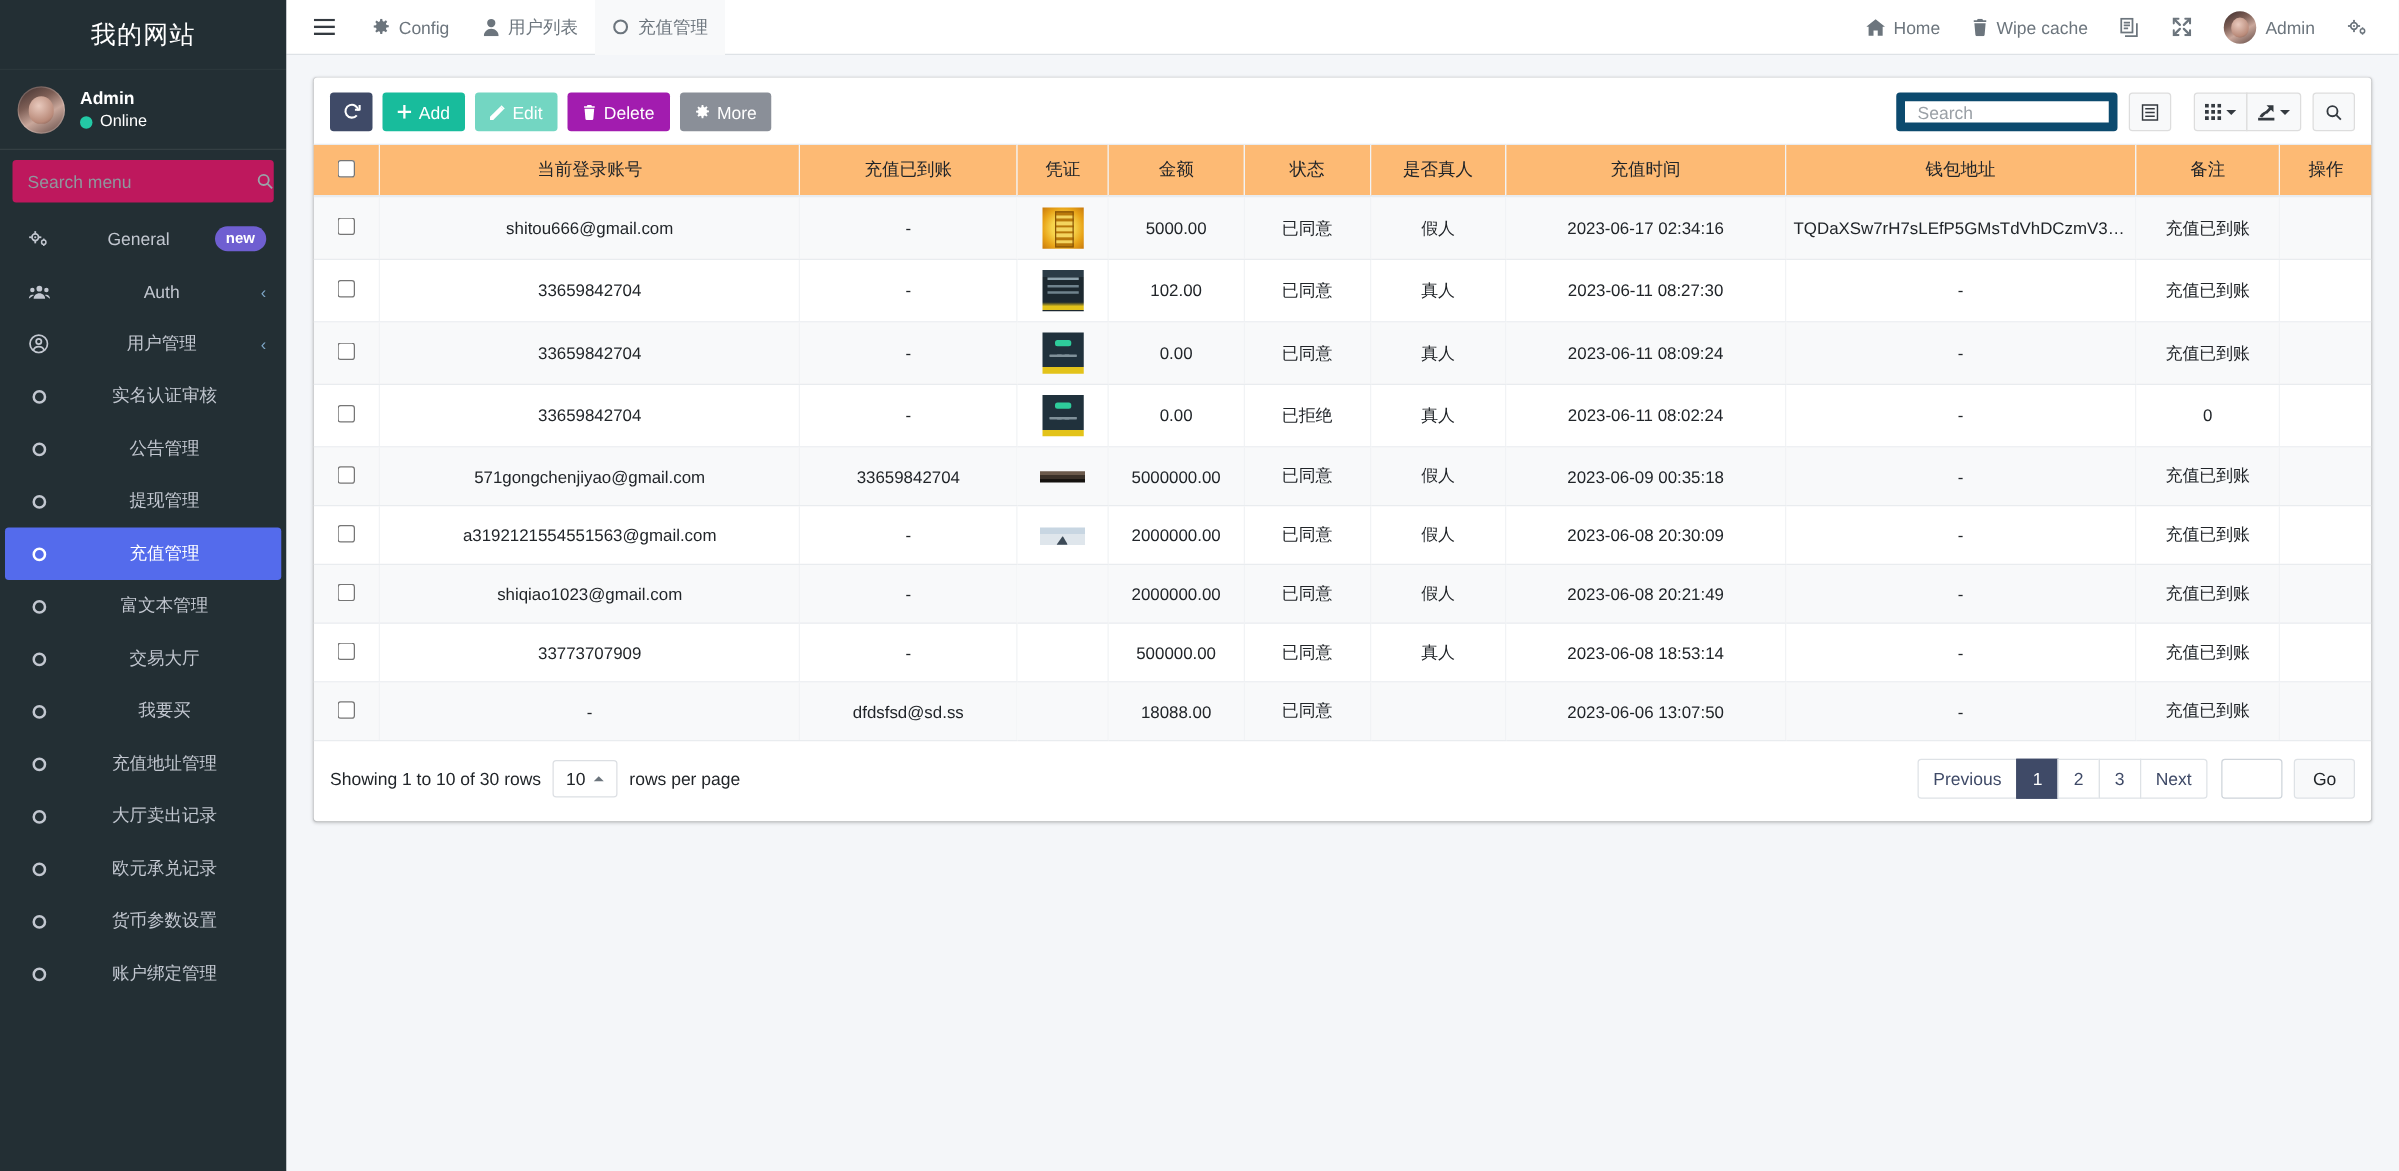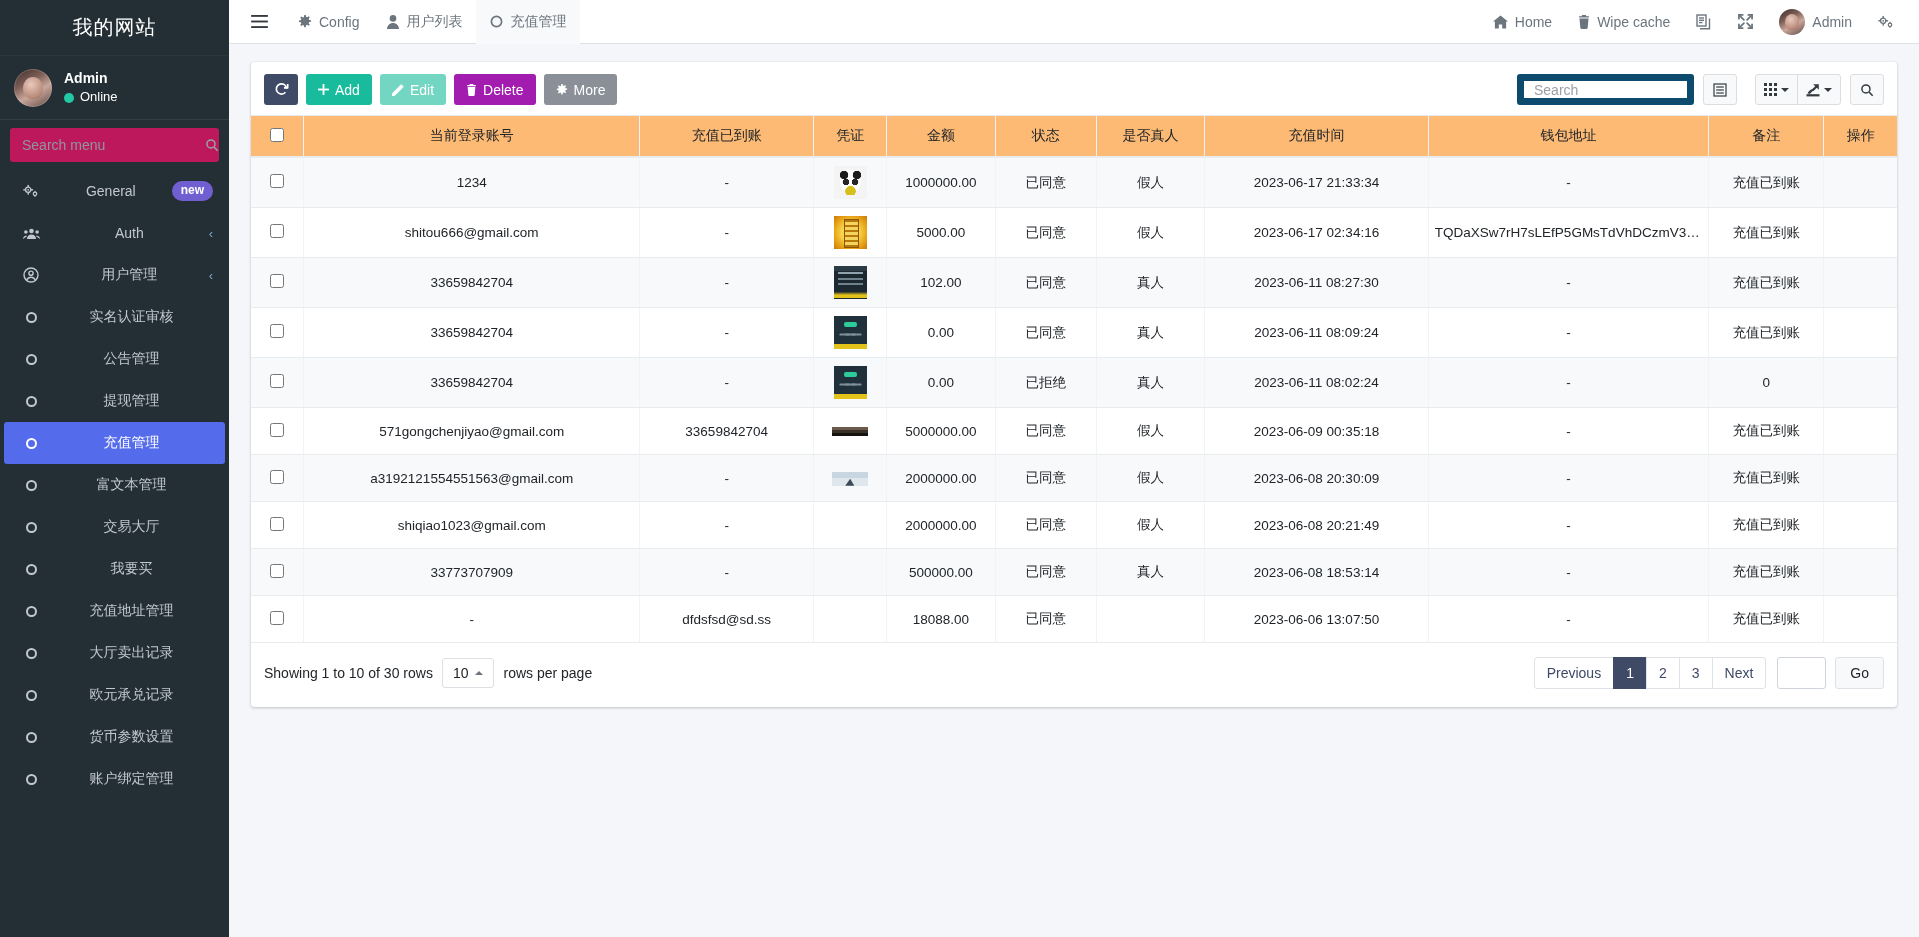--- a/index.html
+++ b/index.html
@@ -700,33 +700,20 @@
               <th>是否真人</th>
               <th>充值时间</th>
               <th>钱包地址</th>
               <th>备注</th>
               <th>操作</th>
             </tr>
           </thead>
           <tbody id="tbody">
               <tr>
                 <td><input type="checkbox" class="cb" style=""></td>
-                <td>1234</td>
-                <td>-</td>
-                <td><span class="thumb panda"></span></td>
-                <td>1000000.00</td>
-                <td class="st-ok">已同意</td>
-                <td class="real-fake">假人</td>
-                <td>2023-06-17 21:33:34</td>
-                <td>-</td>
-                <td>充值已到账</td>
-                <td></td>
-              </tr>
-              <tr>
-                <td><input type="checkbox" class="cb" style=""></td>
                 <td>shitou666@gmail.com</td>
                 <td>-</td>
                 <td><span class="thumb gold"></span></td>
                 <td>5000.00</td>
                 <td class="st-ok">已同意</td>
                 <td class="real-fake">假人</td>
                 <td>2023-06-17 02:34:16</td>
                 <td>TQDaXSw7rH7sLEfP5GMsTdVhDCzmV3s93A</td>
                 <td>充值已到账</td>
                 <td></td>

